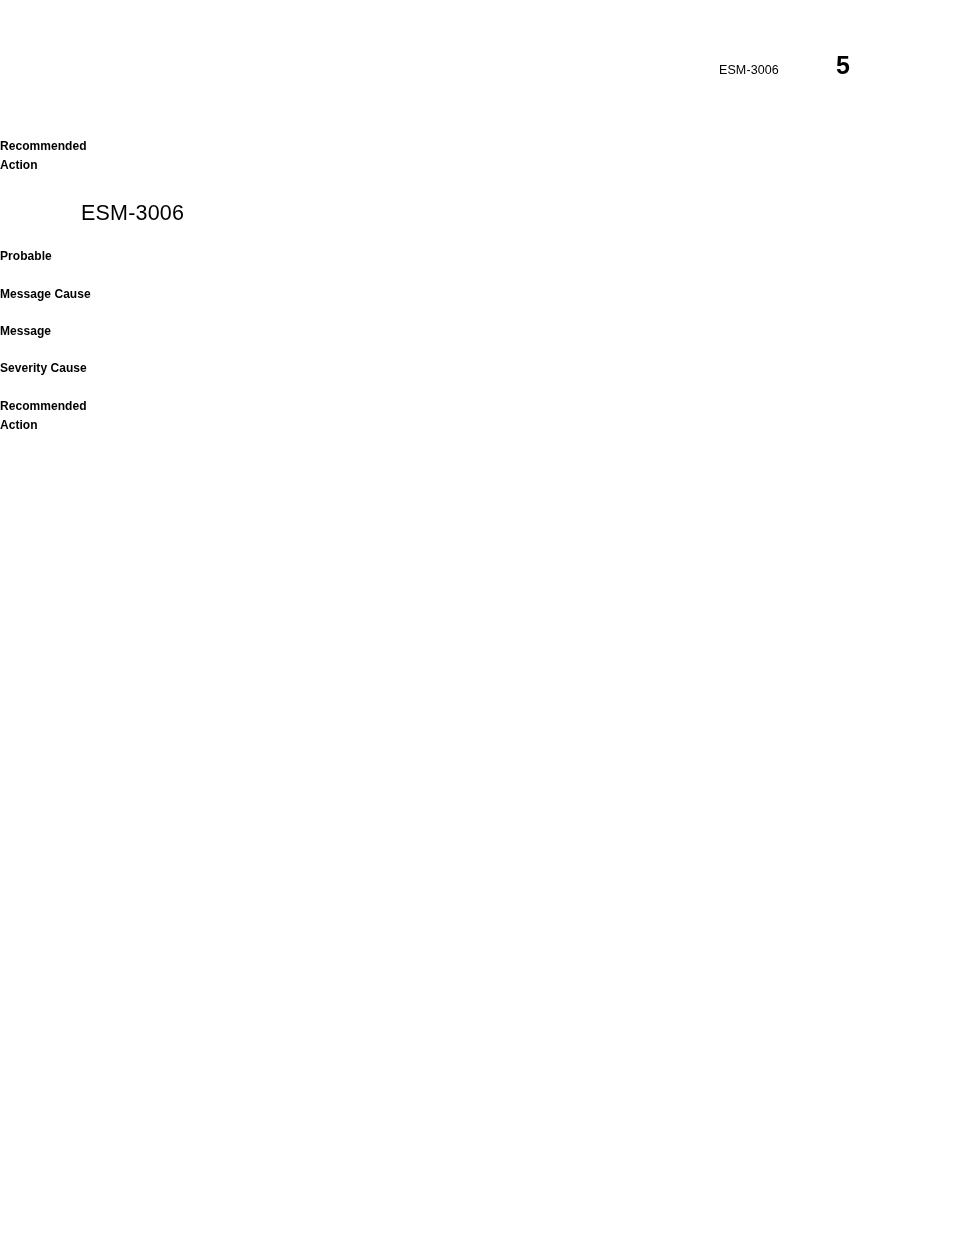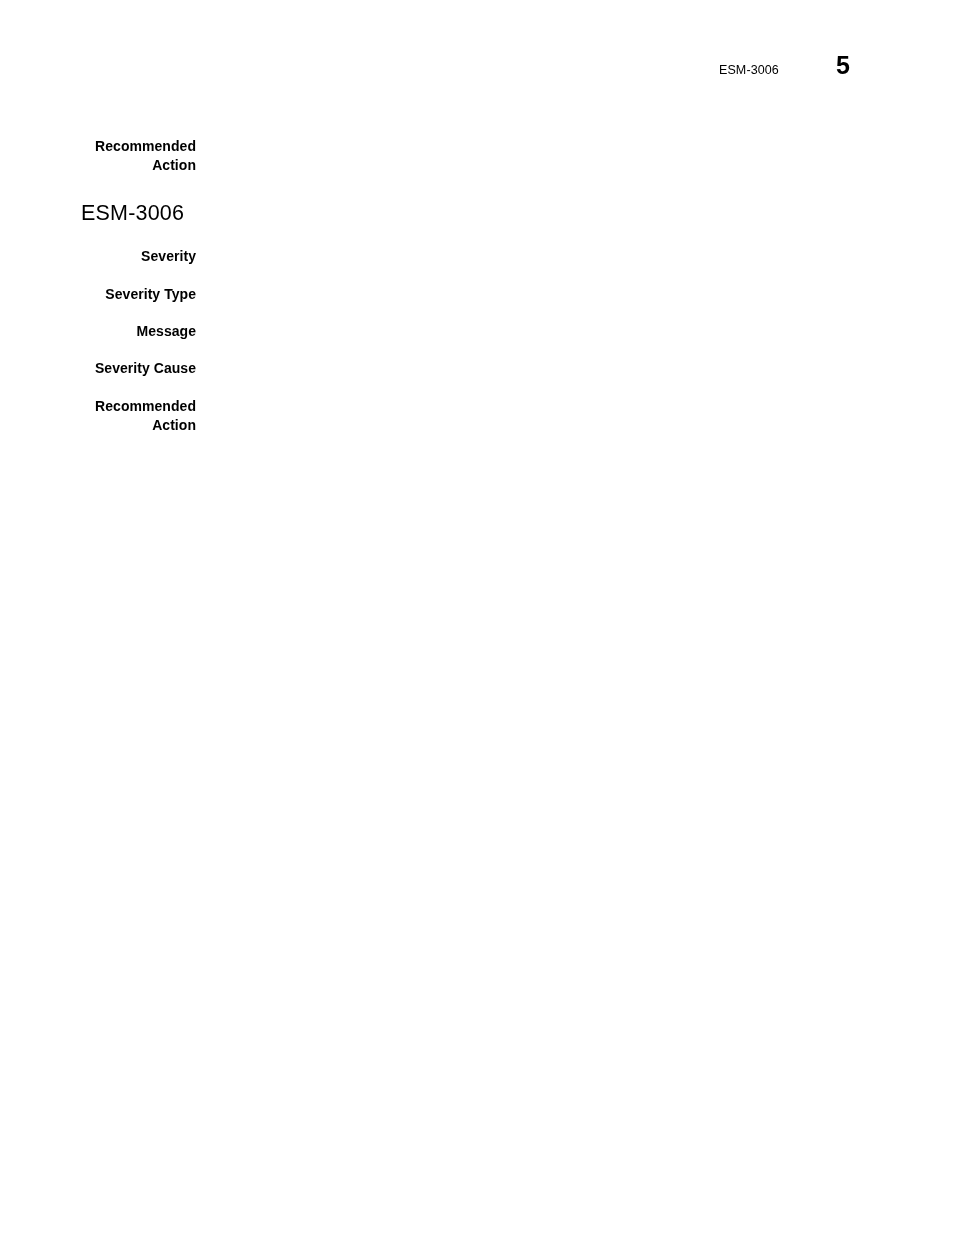--- a/index.html
+++ b/index.html
@@ -63,22 +63,21 @@
 
   .field-row {
     position: absolute;
     left: 0;
     width: 954px;
   }
   .field-row .field-label {
     position: absolute;
     left: 0;
     width: 196px;
-    text-align: right;
-    font-size: 14px;
+    font-size: 12px;
     font-weight: 700;
     line-height: 19px;
     letter-spacing: 0.05px;
     white-space: pre-line;
   }
   .field-row .field-value {
     position: absolute;
     left: 222px;
     width: 660px;
     font-size: 12.5px;
@@ -112,26 +111,26 @@
 
     <div class="field-row" style="top:137px;">
       <span class="field-label">Recommended
 Action</span>
       <span class="field-value"></span>
     </div>
 
     <div class="section-heading" style="top:199px;">ESM-3006</div>
 
     <div class="field-row" style="top:247px;">
-      <span class="field-label">Severity</span>
+      <span class="field-label">Probable</span>
       <span class="field-value"></span>
     </div>
 
     <div class="field-row" style="top:285px;">
-      <span class="field-label">Severity Type</span>
+      <span class="field-label">Message Cause</span>
       <span class="field-value"></span>
     </div>
 
     <div class="field-row" style="top:322px;">
       <span class="field-label">Message</span>
       <span class="field-value"></span>
     </div>
 
     <div class="field-row" style="top:359px;">
       <span class="field-label">Severity Cause</span>

